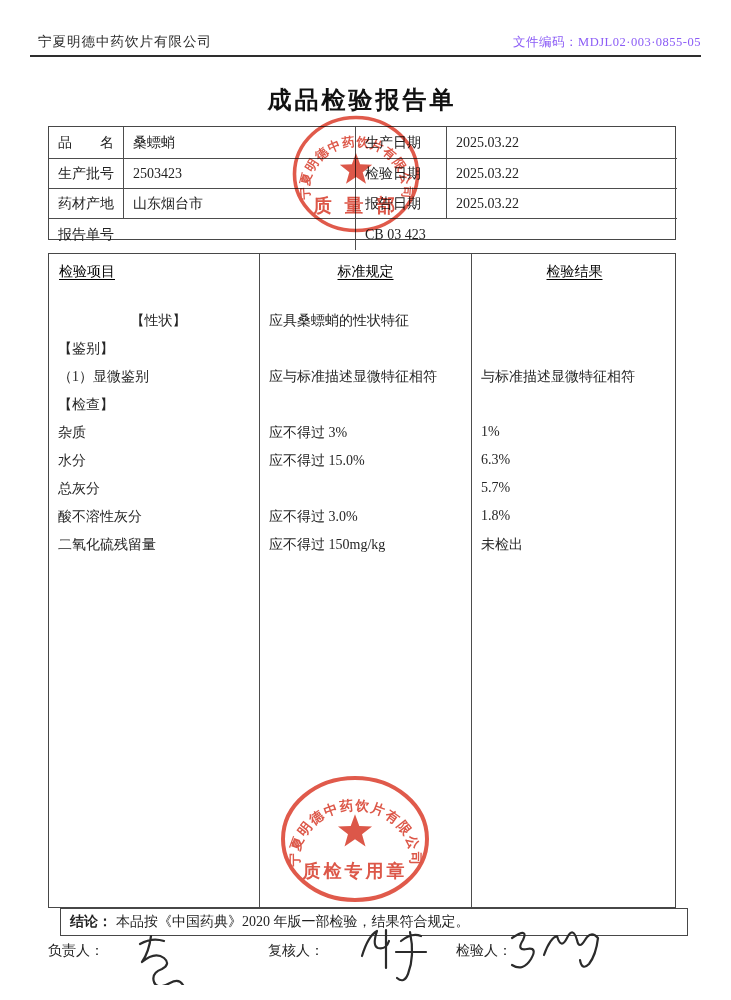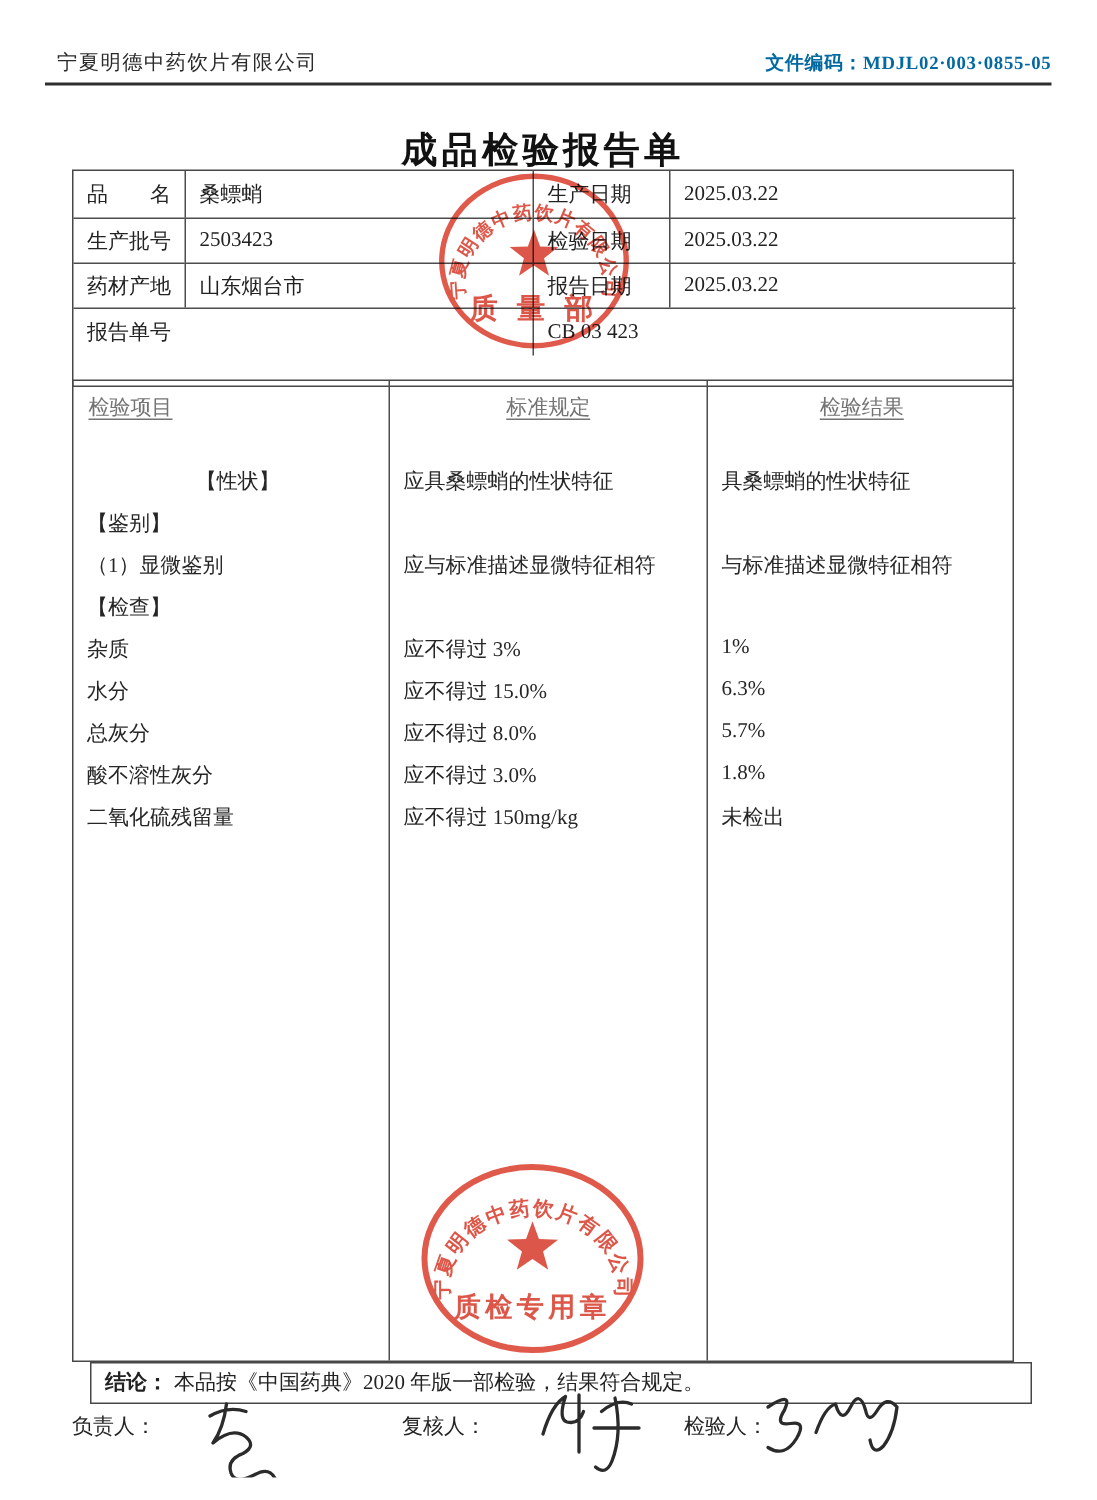--- a/index.html
+++ b/index.html
@@ -5,50 +5,50 @@
   html,body{margin:0;padding:0;}
   body{
     width:731px;height:1000px;background:#ffffff;position:relative;
     font-family:"Liberation Serif","DejaVu Serif",serif;color:#222;
     -webkit-font-smoothing:antialiased;
   }
   #sheet{position:absolute;inset:0;width:731px;height:1000px;overflow:hidden;background:#fff;}
 
   
   .hdr-company{position:absolute;left:38px;top:33px;font-size:13.5px;letter-spacing:1px;color:#2a2a2a;}
-  .hdr-code{position:absolute;right:30px;top:34px;font-size:12.5px;letter-spacing:.5px;color:#0369a1;font-weight:bold;}
+  .hdr-code{position:absolute;right:30px;top:34px;font-size:12.5px;letter-spacing:.5px;color:#8b5cf6;}
   .hdr-rule{position:absolute;left:30px;top:55px;width:671px;height:2px;background:#2e2e2e;}
 
   
   .title{position:absolute;left:48px;top:84px;width:628px;text-align:center;
          font-size:24px;font-weight:bold;letter-spacing:3px;color:#111;}
 
   
   .info-table{
-    position:absolute;left:48px;top:113px;width:628px;height:145px;
+    position:absolute;left:48px;top:126px;width:628px;height:114px;
     display:grid;grid-template-columns:74px 232px 91px 231px;grid-template-rows:31px 30px 30px 32px;
     border:1.6px solid #474747;box-sizing:border-box;font-size:14px;
   }
   .info-table .c{display:flex;align-items:center;padding:0 0 0 9px;box-sizing:border-box;
                  border-left:1.4px solid #4d4d4d;border-top:1.4px solid #4d4d4d;white-space:nowrap;overflow:hidden;}
   .info-table .fc{border-left:none;}
   .info-table .fr{border-top:none;}
   .info-table .span12{grid-column:1/3;}
   .info-table .span34{grid-column:3/5;}
 
   
   .main-table{
     position:absolute;left:48px;top:253px;width:628px;height:655px;
     border:1.6px solid #474747;box-sizing:border-box;font-size:14px;
   }
   .mcol{position:absolute;top:0;height:100%;box-sizing:border-box;}
   .mcol-items{left:0;width:210px;}
   .mcol-standard{left:210px;width:212px;border-left:1.4px solid #4d4d4d;}
   .mcol-result{left:422px;width:206px;border-left:1.4px solid #4d4d4d;}
-  .mhead{position:absolute;top:9px;width:100%;text-decoration:underline;text-underline-offset:3px;color:#737373;}
+  .mhead{position:absolute;top:9px;width:100%;text-decoration:underline;text-underline-offset:3px;color:#000000;}
   .mhead.left{text-align:left;padding-left:10px;box-sizing:border-box;}
   .mhead.center{text-align:center;}
   .mline{position:absolute;left:0;width:100%;padding-left:9px;box-sizing:border-box;white-space:nowrap;color:#262626;}
 
   
   .conclusion{
     position:absolute;left:48px;top:908px;width:628px;height:28px;
     border:1.6px solid #474747;box-sizing:border-box;display:flex;align-items:center;
     font-size:14px;white-space:nowrap;padding-left:9px;margin-left:12px;
   }
@@ -108,27 +108,25 @@
         <div class="mline" style="top: 226px;">总灰分</div>
         <div class="mline" style="top: 254px;">酸不溶性灰分</div>
         <div class="mline" style="top: 282px;">二氧化硫残留量</div>
       </div>
     <div class="mcol mcol-standard">
       <div class="mhead center">标准规定</div>
     <div class="mline" style="top: 58px;">应具桑螵蛸的性状特征</div>
         <div class="mline" style="top: 114px;">应与标准描述显微特征相符</div>
         <div class="mline" style="top: 170px;">应不得过 3%</div>
         <div class="mline" style="top: 198px;">应不得过 15.0%</div>
-        <div class="mline" style="top: 226px;">应不得过 8.0%</div>
         <div class="mline" style="top: 254px;">应不得过 3.0%</div>
         <div class="mline" style="top: 282px;">应不得过 150mg/kg</div>
       </div>
     <div class="mcol mcol-result">
       <div class="mhead center">检验结果</div>
-    <div class="mline" style="top: 58px;">具桑螵蛸的性状特征</div>
         <div class="mline" style="top: 114px;">与标准描述显微特征相符</div>
         <div class="mline" style="top: 170px;">1%</div>
         <div class="mline" style="top: 198px;">6.3%</div>
         <div class="mline" style="top: 226px;">5.7%</div>
         <div class="mline" style="top: 254px;">1.8%</div>
         <div class="mline" style="top: 282px;">未检出</div>
       </div>
   </div>
 
   <div class="conclusion">

